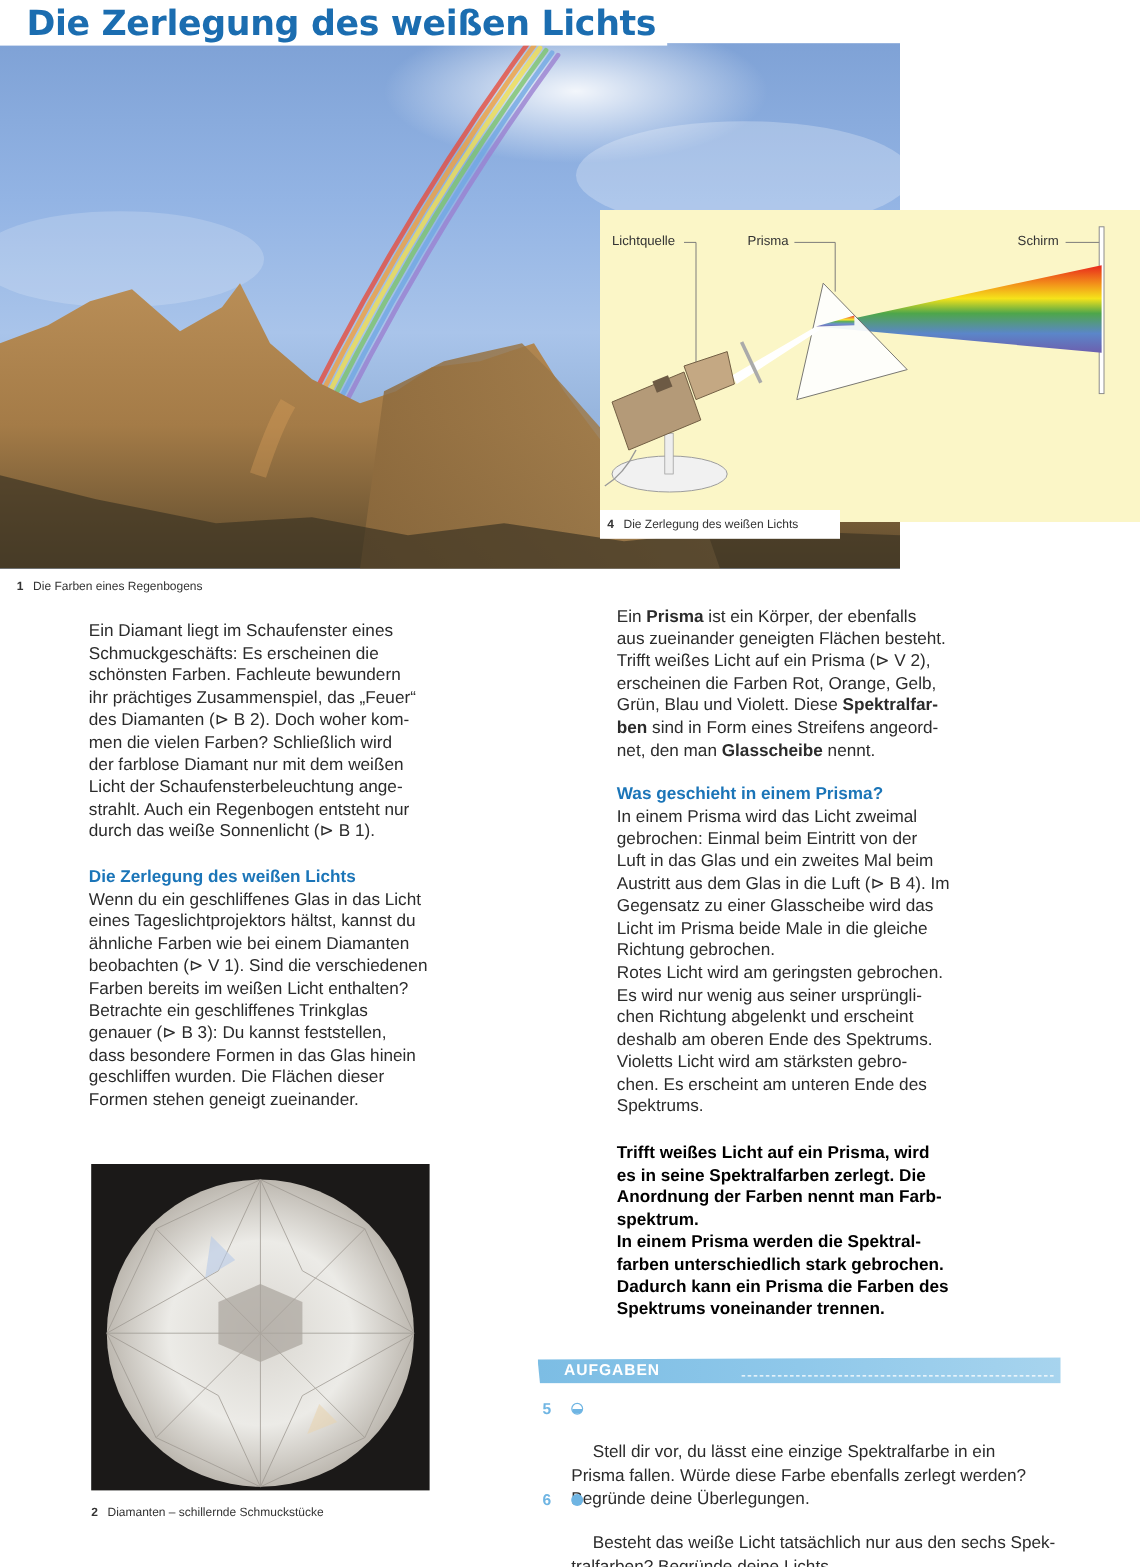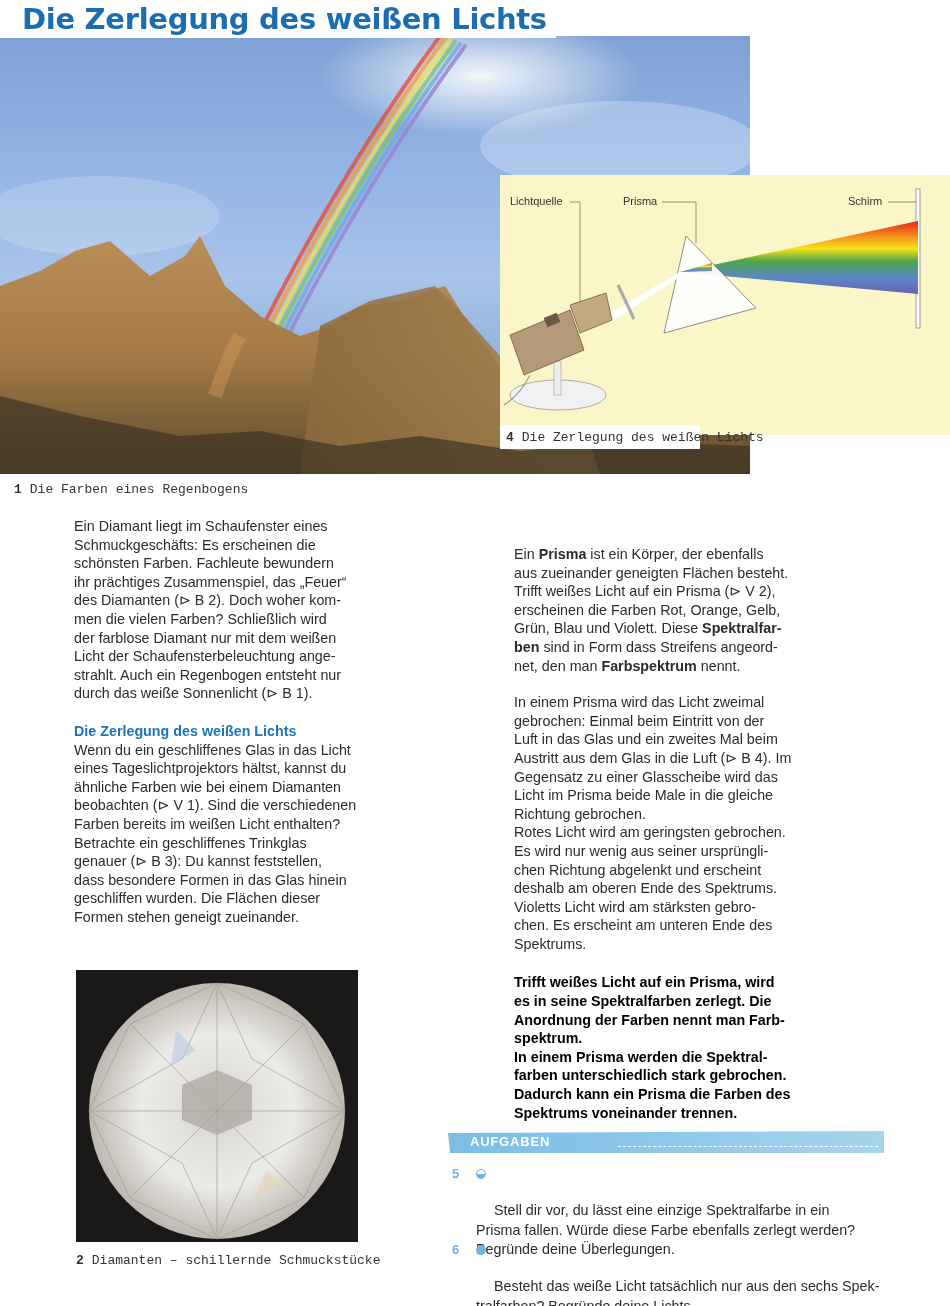--- a/index.html
+++ b/index.html
@@ -13,22 +13,22 @@
   }
   .photo svg { position: absolute; left: 0; top: 0; }
 
   .page-title {
     position: absolute; left: 0; top: 0; height: 38px; width: 556px; background: #ffffff;
     font-family: "DejaVu Sans", sans-serif; font-size: 29px; color: #1b6db0; padding-left: 22px; line-height: 38px;
     letter-spacing: -0.3px; z-index: 5;
   }
 
   .caption {
-    position: absolute; font-size: 13px; color: #333; line-height: 14px;
-    font-family: Liberation Mono, monospace;
+    position: absolute; font-size: 10px; color: #333; line-height: 14px;
+    font-family: Liberation Sans, sans-serif;
   }
   .caption .num { font-weight: bold; margin-right: 8px; }
 
   
   .diagram {
     position: absolute; left: 500px; top: 175px; width: 458px; height: 260px;
     background: #fbf6c7; overflow: hidden;
   }
   .diagram-caption-strip {
     position: absolute; left: 500px; top: 425px; width: 200px; height: 24px; background: #ffffff; z-index: 3;
@@ -199,29 +199,30 @@
     </g>
     <polygon points="141,100 176,115 176,150 141,165 106,150 106,115" fill="#a9a49c" opacity="0.7"></polygon>
     <polygon points="100,60 120,80 95,95" fill="#b8c9e8" opacity="0.6"></polygon>
     <polygon points="190,200 205,215 180,225" fill="#e8d3b0" opacity="0.6"></polygon>
   </svg>
 </div>
 <div class="caption" style="left:76px; top:1254px;">
   <span class="num">2</span><span>Diamanten – schillernde Schmuckstücke</span>
 </div>
 
-<div class="col" style="left:514px; top:505px; width:330px;margin-top:40px;">
+<div class="col" style="left:514px; top:505px; width:330px;">
   <div class="para"><span>Ein </span><b>Prisma</b><span> ist ein Körper, der ebenfalls
 aus zueinander geneigten Flächen besteht.
 Trifft weißes Licht auf ein Prisma (⊳ V 2),
 erscheinen die Farben Rot, Orange, Gelb,
 Grün, Blau und Violett. Diese </span><b>Spektralfar-
-ben</b><span> sind in Form dass Streifens angeord-
-net, den man </span><b>Farbspektrum</b><span> nennt.</span></div>
+ben</b><span> sind in Form eines Streifens angeord-
+net, den man </span><b>Glasscheibe</b><span> nennt.</span></div>
   <div style="height:18px;"></div>
+  <div class="h">Was geschieht in einem Prisma?</div>
   <div class="para">In einem Prisma wird das Licht zweimal
 gebrochen: Einmal beim Eintritt von der
 Luft in das Glas und ein zweites Mal beim
 Austritt aus dem Glas in die Luft (⊳ B 4). Im
 Gegensatz zu einer Glasscheibe wird das
 Licht im Prisma beide Male in die gleiche
 Richtung gebrochen.
 Rotes Licht wird am geringsten gebrochen.
 Es wird nur wenig aus seiner ursprüngli-
 chen Richtung abgelenkt und erscheint

